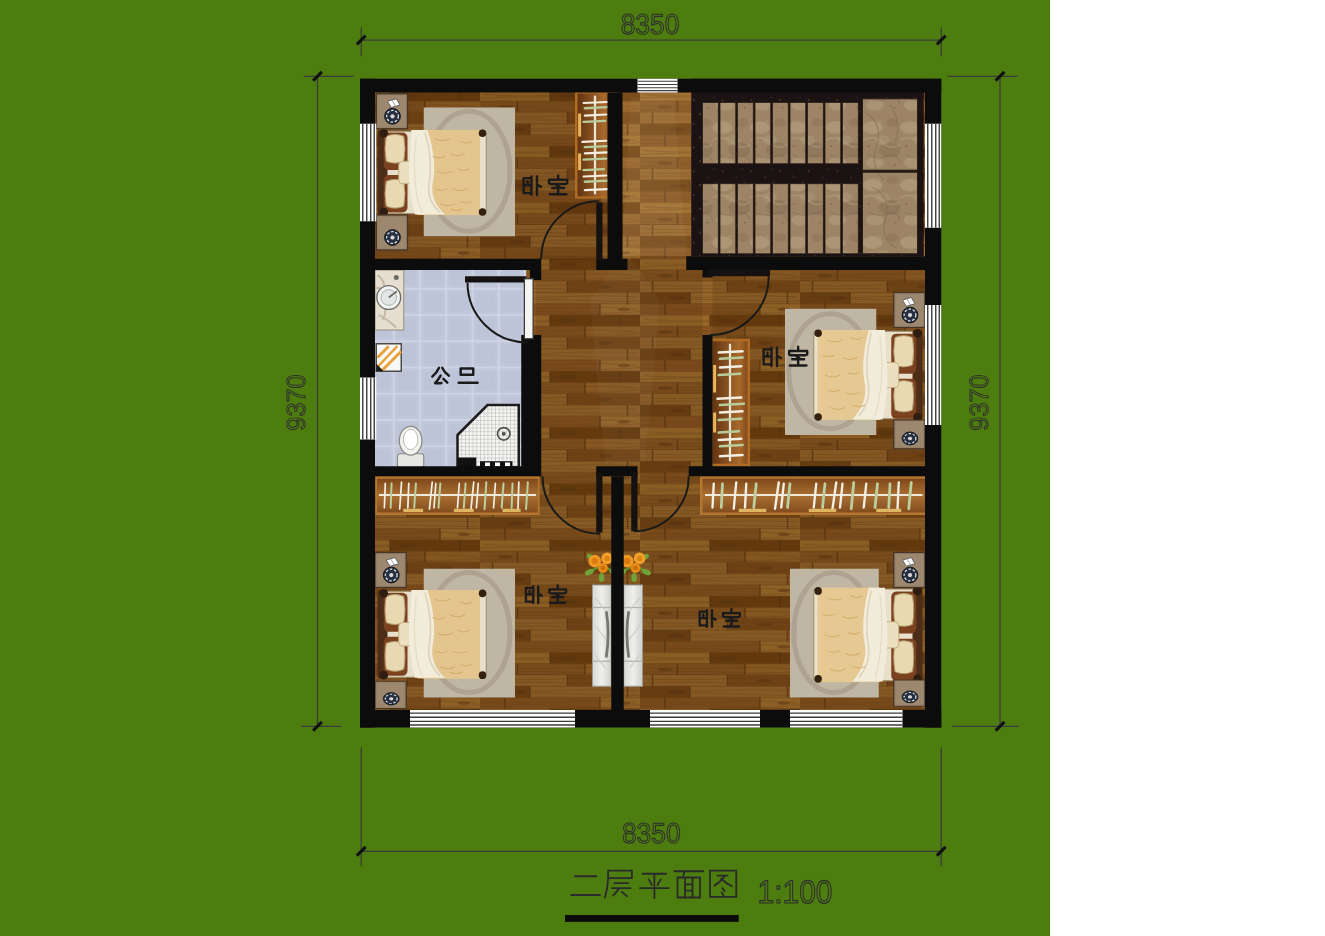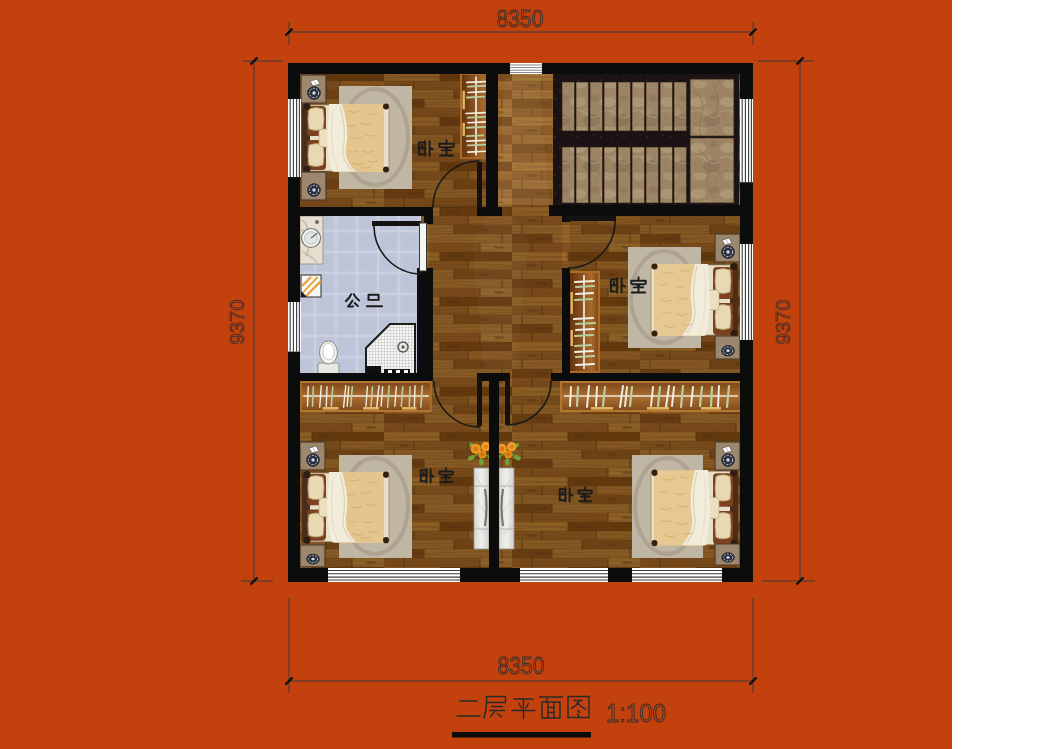--- a/index.html
+++ b/index.html
@@ -1,16 +1,16 @@
 <!DOCTYPE html>
 <html><head>
 <meta charset="utf-8">
 <style>
 html,body{margin:0;padding:0;background:#ffffff;}
-#page{position:relative;width:952px;height:749px;background:#c2410c;overflow:hidden;
+#page{position:relative;width:840px;height:749px;background:#4d7c0f;overflow:hidden;
 font-family:"Liberation Sans", sans-serif;}
 svg{position:absolute;top:0;left:0;}
 </style>
 </head>
 <body>
 <div id="page">
 <svg width="1060" height="749" viewBox="0 0 1060 749">
 <defs>
 <pattern id="wood" width="128" height="45" patternUnits="userSpaceOnUse">
   <rect x="0" y="0" width="128" height="45" fill="#8f5c23"></rect>

